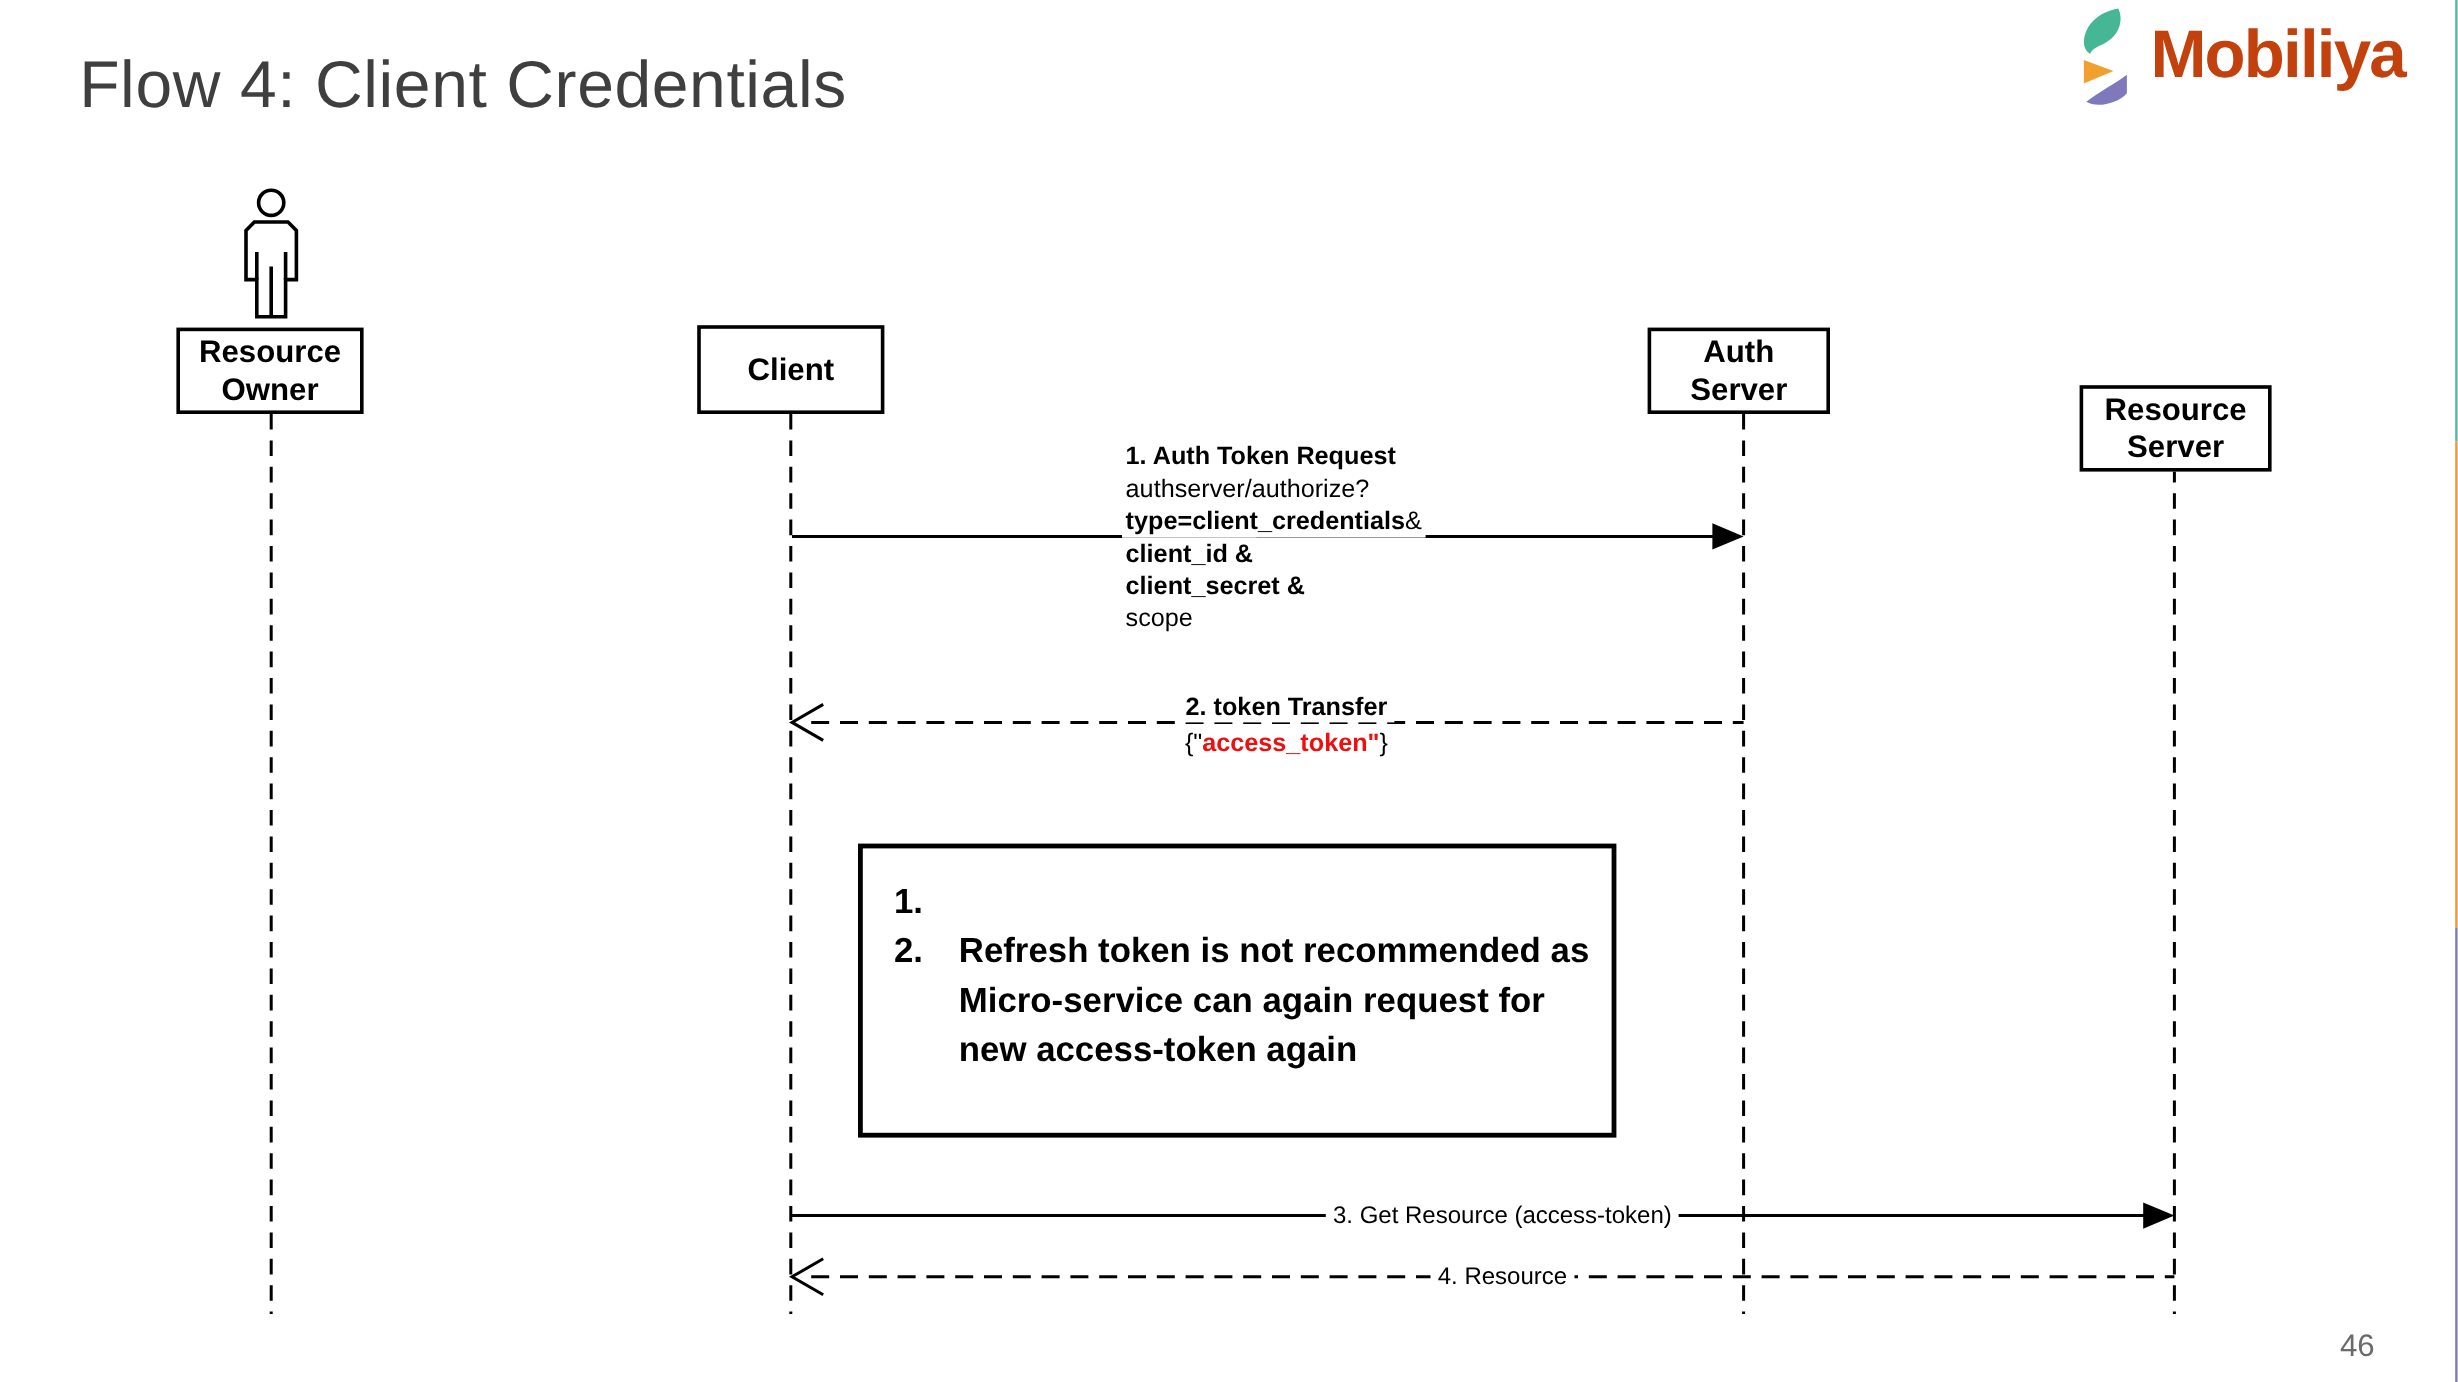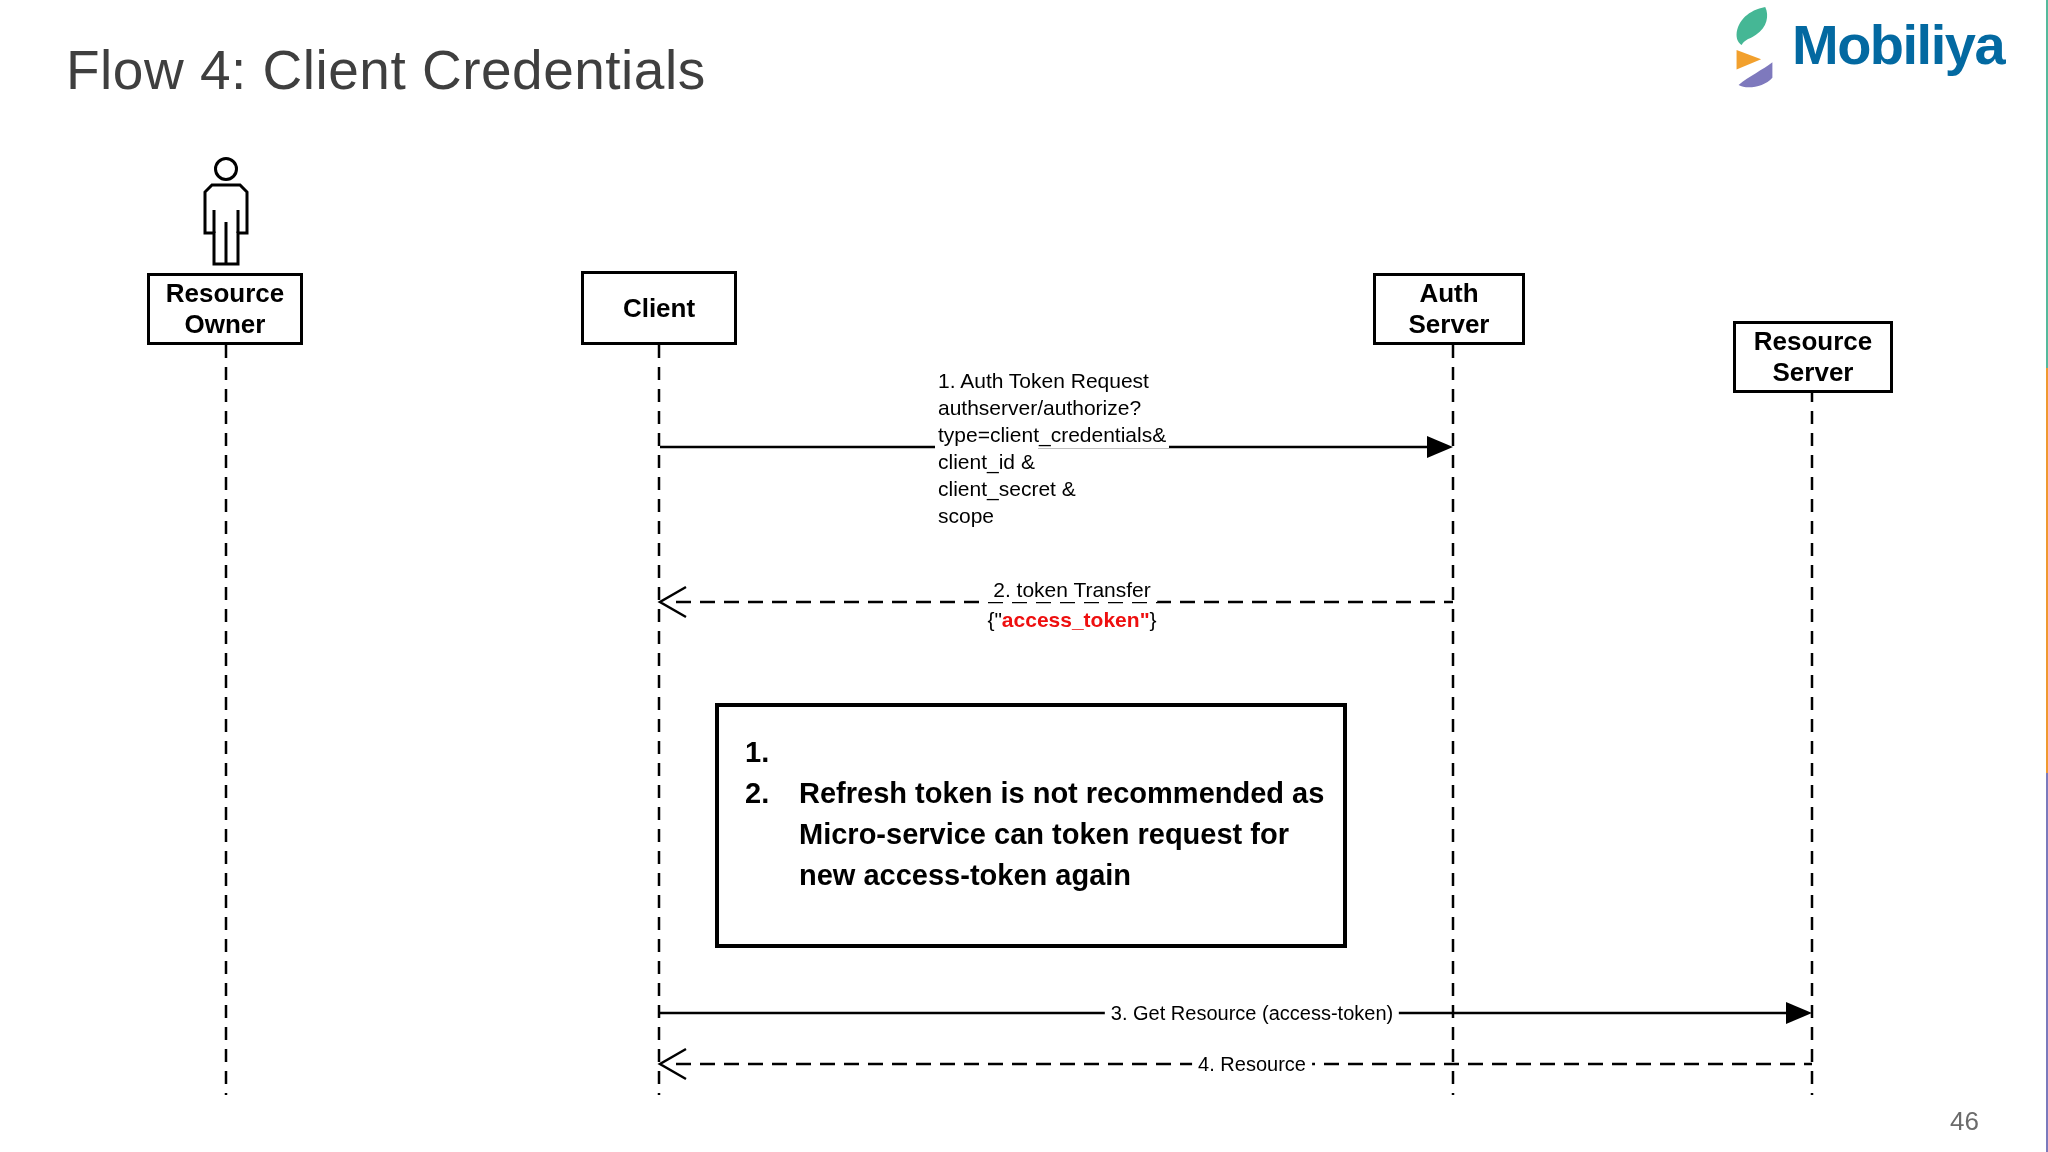--- a/index.html
+++ b/index.html
@@ -4,35 +4,35 @@
 <style>
   html,body{margin:0;padding:0;background:#fff;}
   .canvas{
     position:relative;width:2048px;height:1152px;overflow:hidden;
     font-family:"Liberation Sans",sans-serif;background:#ffffff;padding-left:20px;
   }
   .abs{position:absolute;}
   
   .slide-title{left:66px;top:38px;font-size:55px;font-weight:300;color:#3f3f3f;letter-spacing:0.5px;}
   
-  .logo-text{left:1792px;top:12px;font-size:56px;font-weight:800;color:#0369a1;letter-spacing:-1.5px;}
+  .logo-text{left:1792px;top:12px;font-size:56px;font-weight:800;color:#c2410c;letter-spacing:-1.5px;}
   
   .bar{right:0;width:22px;}
   
   .diagram-svg{left:0;top:0;z-index:1;}
   
   .actor-box{
     z-index:3;border:3px solid #000;background:#fff;box-sizing:border-box;
     display:flex;align-items:center;justify-content:center;text-align:center;
     font-weight:bold;font-size:26px;line-height:31px;color:#000;
   }
   
   .msg{z-index:2;font-size:21px;color:#000;}
   .msg-line{background:#fff;width:max-content;padding:0 3px;line-height:27px;}
-  .bold{font-weight:normal;}
+  .bold{font-weight:bold;}
   .center{transform:translateX(-50%);}
   .onln{background:#fff;padding:0 6px;line-height:24px;width:max-content;margin-left:16px;}
   .red-token{font-weight:bold;}
   
   .note-box{
     z-index:3;border:4px solid #000;background:#fff;box-sizing:border-box;
     padding:25px 14px 0 26px;
   }
   .note-item{display:flex;font-size:29px;font-weight:bold;line-height:41px;color:#000;}
   .note-num{width:54px;flex:none;}
@@ -123,21 +123,21 @@
   <div class="abs msg center onln" style="left:1236px;top:1052px;font-size:20px;">4. Resource</div>
 
   <div class="abs note-box" style="left:715px;top:703px;width:632px;height:245px;">
     <div class="note-item">
       <span class="note-num">1.</span>
     </div>
     <div class="note-item">
       <span class="note-num">2.</span>
       <span>
         <div>Refresh token is not recommended as</div>
-        <div>Micro-service can token request for</div>
+        <div>Micro-service can again request for</div>
         <div>new access-token again</div>
       </span>
     </div>
   </div>
 
   <div class="abs page-num">46</div>
 
 </div>
 
 </body></html>

